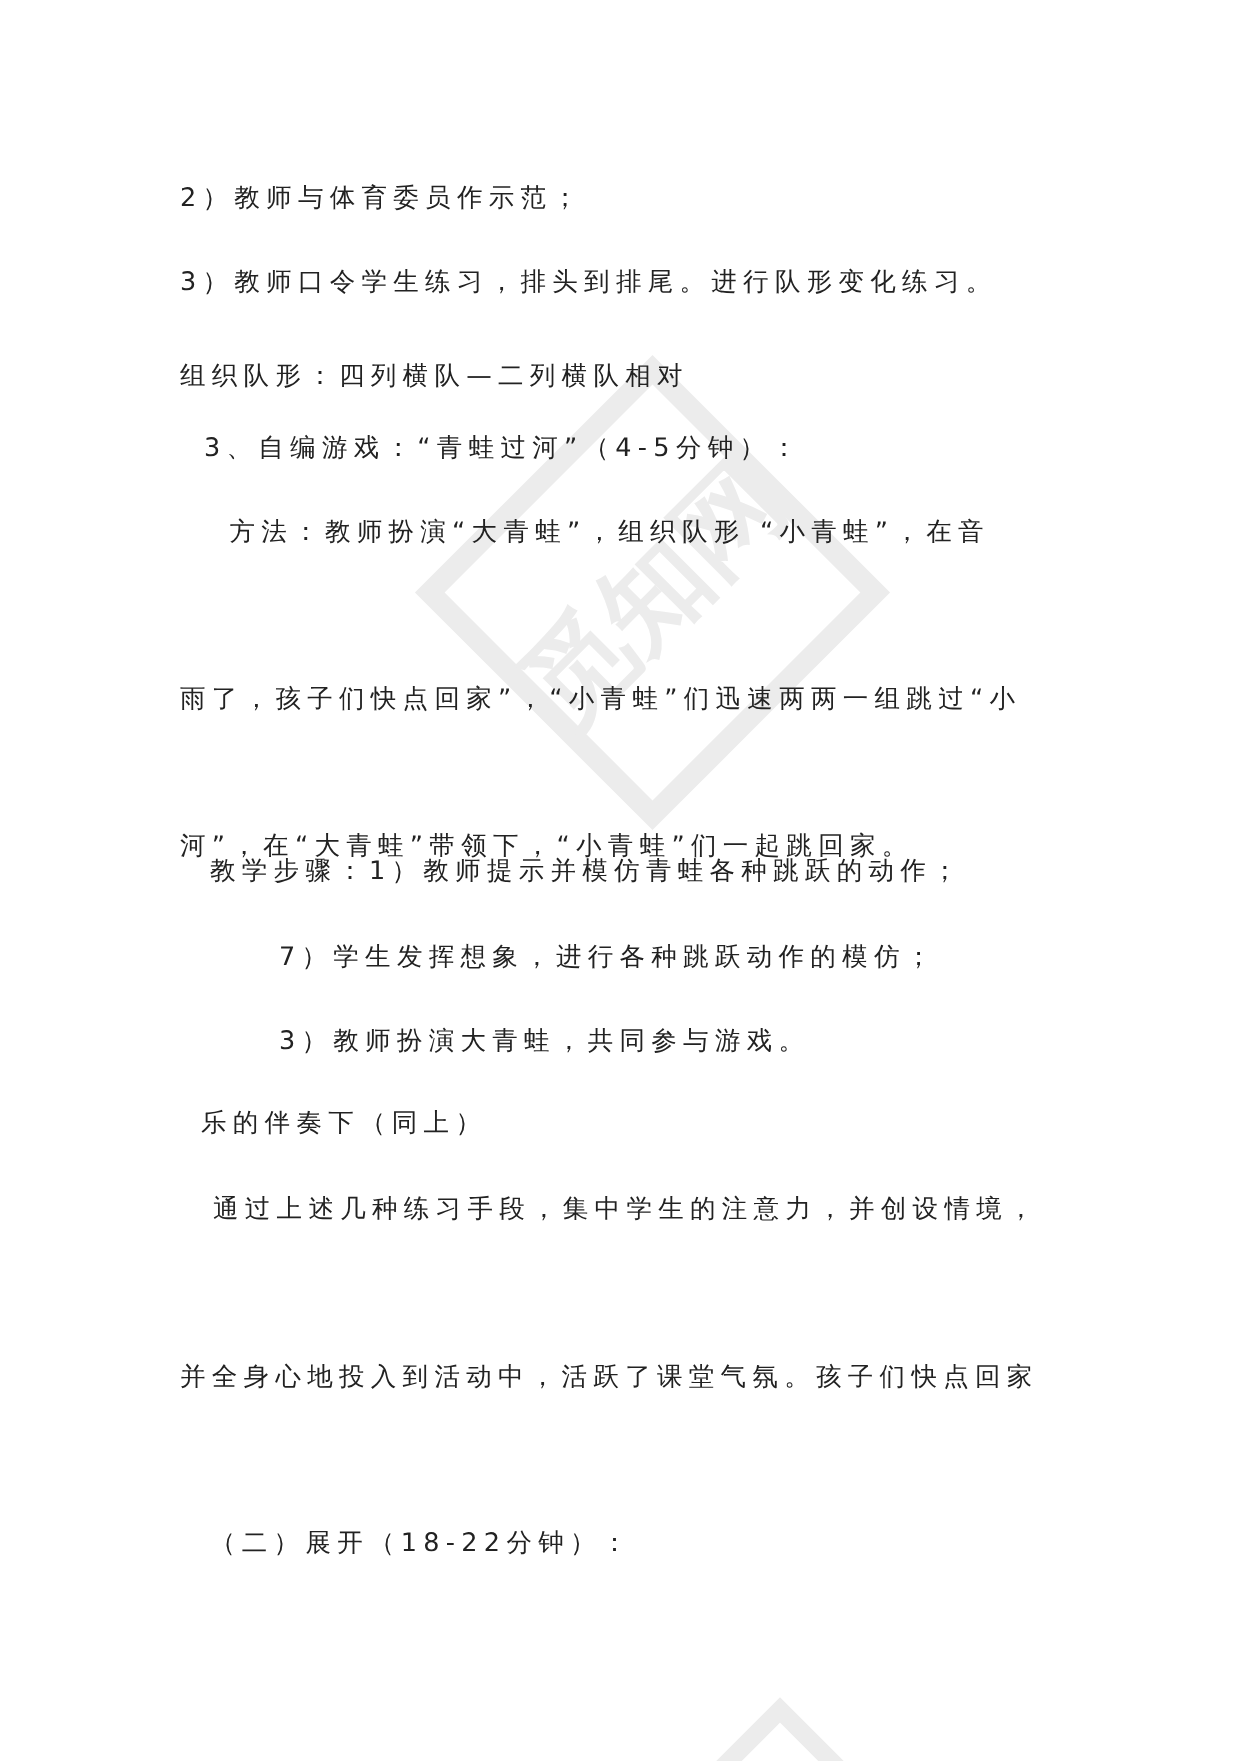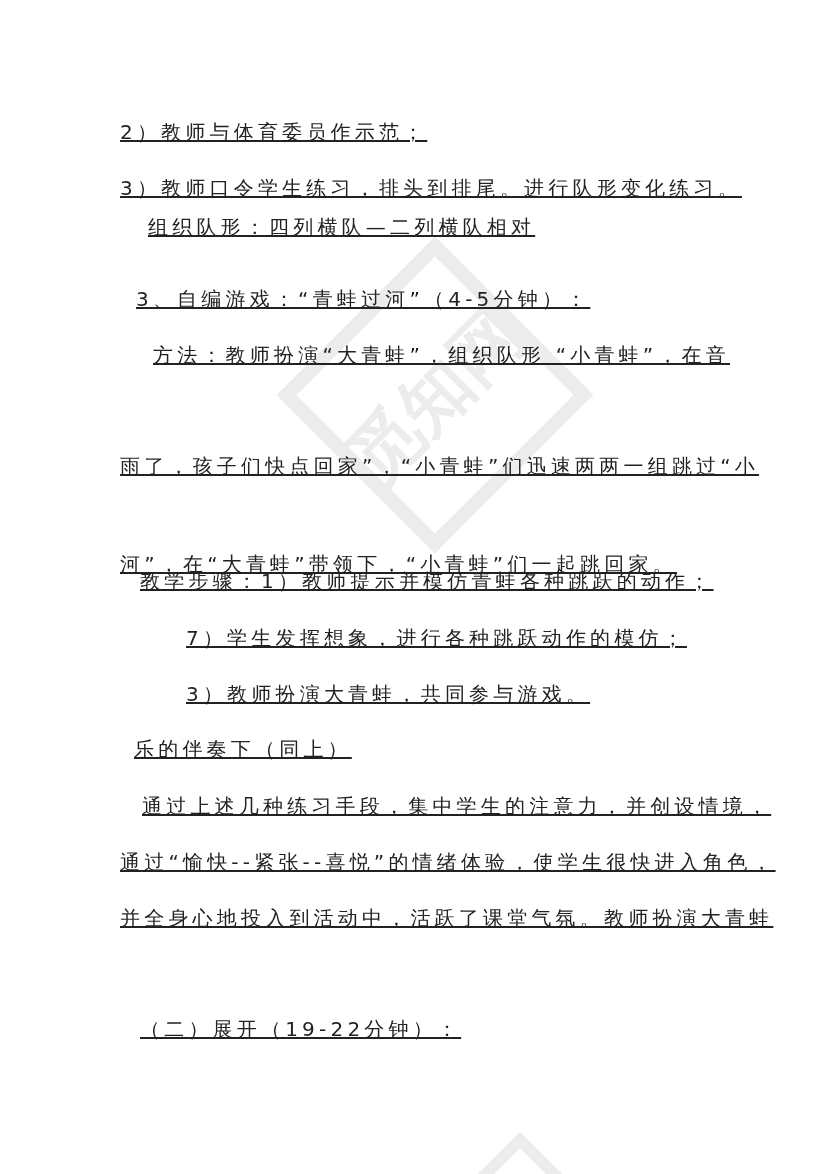--- a/index.html
+++ b/index.html
@@ -1,19 +1,19 @@
 <!DOCTYPE html>
 <html><head>
 <meta charset="utf-8">
 <style>
   html, body { margin: 0; padding: 0; background: #ffffff; }
   body { width: 830px; height: 1174px; position: relative; overflow: hidden;
          font-family: "DejaVu Sans", "Liberation Sans", sans-serif; color: #222; }
   .page { position: absolute; left: 0; top: 0; width: 830px; height: 1174px; }
-  .line { position: absolute; font-size: 20px; letter-spacing: 4.2px; white-space: nowrap; line-height: 22px; text-decoration: underline; }
+  .line { position: absolute; font-size: 17px; letter-spacing: 4.2px; white-space: nowrap; line-height: 22px; }
   .watermark { position: absolute; pointer-events: none; }
 </style>
 </head>
 <body>
 
 <div class="page">
 
   <svg class="watermark" style="left:270px; top:230px;" width="330" height="330" viewBox="0 0 330 330">
     <g transform="rotate(-45 165 165)" fill="none" stroke="#ececec" stroke-width="14">
       <rect x="60" y="60" width="210" height="210"></rect>
@@ -21,27 +21,26 @@
     <text x="165" y="190" text-anchor="middle" font-size="70" font-weight="bold" fill="#ececec" transform="rotate(-45 165 165)" font-family="DejaVu Sans, sans-serif">觅知网</text>
   </svg>
 
   <svg class="watermark" style="left:420px; top:1110px;" width="200" height="120" viewBox="0 0 200 120">
     <path d="M20 110 L100 30 L180 110" fill="none" stroke="#ececec" stroke-width="12"></path>
     <path d="M65 110 L100 75 L135 110" fill="none" stroke="#ececec" stroke-width="10"></path>
   </svg>
 
   <div class="line" style="left:120px; top:121px;">2）教师与体育委员作示范；</div>
   <div class="line" style="left:120px; top:177px;">3）教师口令学生练习，排头到排尾。进行队形变化练习。</div>
-  <div class="line" style="left:120px; top:216px;margin-left:28px;">组织队形：四列横队—二列横队相对</div>
+  <div class="line" style="left:120px; top:240px;">组织队形：四列横队—二列横队相对</div>
   <div class="line" style="left:136px; top:288px;">3、自编游戏：“青蛙过河”（4-5分钟）：</div>
   <div class="line" style="left:153px; top:344px;">方法：教师扮演“大青蛙”，组织队形 “小青蛙”，在音</div>
   <div class="line" style="left:120px; top:455px;">雨了，孩子们快点回家”，“小青蛙”们迅速两两一组跳过“小</div>
   <div class="line" style="left:120px; top:511px;margin-top:42px;">河”，在“大青蛙”带领下，“小青蛙”们一起跳回家。</div>
   <div class="line" style="left:140px; top:570px;">教学步骤：1）教师提示并模仿青蛙各种跳跃的动作；</div>
   <div class="line" style="left:186px; top:627px;">7）学生发挥想象，进行各种跳跃动作的模仿；</div>
   <div class="line" style="left:186px; top:683px;">3）教师扮演大青蛙，共同参与游戏。</div>
   <div class="line" style="left:134px; top:738px;">乐的伴奏下（同上）</div>
   <div class="line" style="left:142px; top:795px;">通过上述几种练习手段，集中学生的注意力，并创设情境，</div>
-  <div class="line" style="left:120px; top:851px;">通过“愉快--紧张--喜悦”的情绪体验，使学生很快进入角色，</div>
-  <div class="line" style="left:120px; top:907px;">并全身心地投入到活动中，活跃了课堂气氛。教师扮演大青蛙</div>
-  <div class="line" style="left:140px; top:1018px;">（二）展开（19-22分钟）：</div>
+  <div class="line" style="left:120px; top:907px;">并全身心地投入到活动中，活跃了课堂气氛。孩子们快点回家</div>
+  <div class="line" style="left:140px; top:1018px;">（二）展开（18-22分钟）：</div>
 
 </div>
 
 </body></html>

